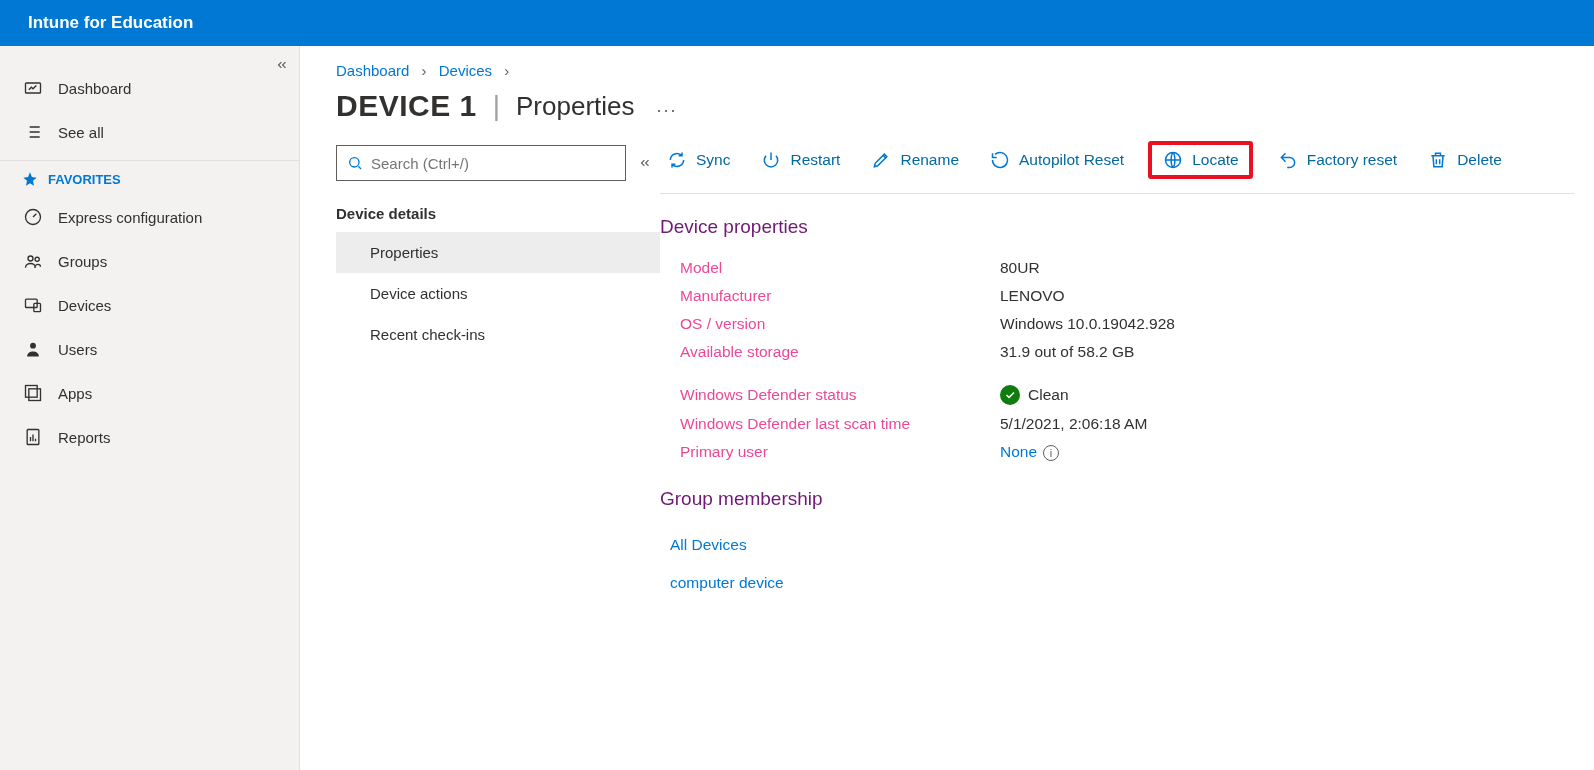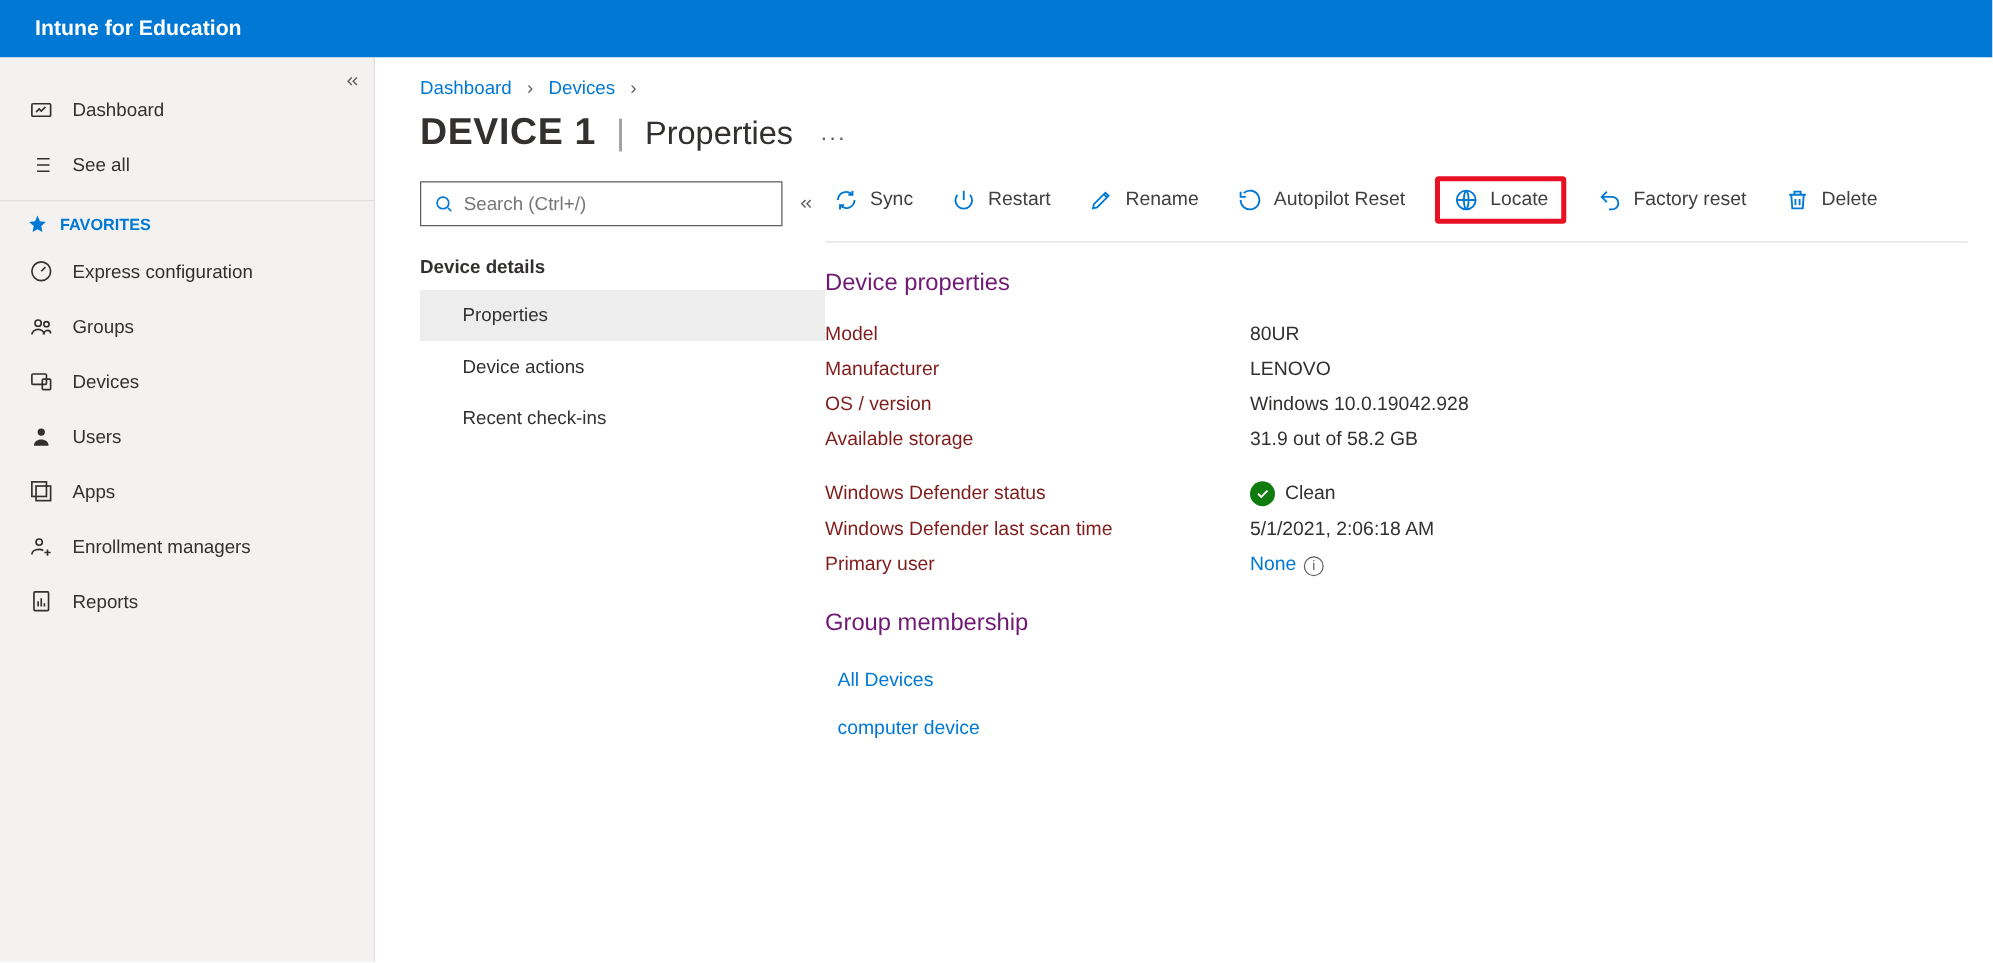--- a/index.html
+++ b/index.html
@@ -27,24 +27,24 @@
   .collapse2 { display:inline-block; margin-left:12px; color:#605e5c; font-size:13px;}
   .section-label { font-weight:600; font-size:15px; margin: 24px 0 10px 0; }
   .sub-item { padding: 12px 0 12px 34px; font-size:15px; cursor:pointer; }
   .sub-item.active { background: #ededed; }
   .detail-pane { flex:1; padding-top:0; }
   .toolbar { display:flex; align-items:center; gap: 18px; padding: 0 8px 14px 0; border-bottom:1px solid #e1dfdd; margin-right:20px;}
   .tool-btn { display:flex; align-items:center; gap:8px; padding:4px 6px; cursor:pointer; font-size:15.5px; }
   .tool-btn .ticon { width:22px; height:22px; display:inline-flex; align-items:center; justify-content:center; }
   .tool-btn.blue-ico .ticon svg { stroke:#0078d4; }
   .tool-btn.highlight { border: 4px solid #e81123; border-radius:3px; padding: 4px 10px; justify-content: center; }
-  .tool-btn .label { color:#404040; }
+  .tool-btn .label { color:#0369a1; }
   .section-h { font-size:19px; font-weight:400; margin: 22px 0 16px; color:#701a75;}
   .prop-row { display:flex; align-items:center; padding: 5px 0; font-size:15.5px;}
-  .prop-row .k { width: 340px; color:#7f1d1d;}
+  .prop-row .k { width: 340px; color:#ec4899;padding-left:20px;}
   .prop-row .v { color:#323130;}
   .link { color:#0078d4; cursor:pointer; }
   .status-ok { display:inline-flex; align-items:center; gap:8px;}
   .check-badge { width:20px; height:20px; border-radius:50%; background:#107c10; display:inline-flex; align-items:center; justify-content:center;}
   .group-link { display:block; padding:10px 0 10px 10px; color:#0078d4; font-size:15.5px; cursor:pointer;}
   .info-i { display:inline-flex; width:16px;height:16px;border:1.3px solid #605e5c;border-radius:50%; align-items:center; justify-content:center; font-size:11px; color:#605e5c; margin-left:6px; font-style:normal;}
   svg { display:block; }
 </style>
 </head>
 <body>
@@ -131,29 +131,20 @@
           <svg width="20" height="20" viewBox="0 0 24 24" fill="none" stroke="#323130" stroke-width="1.6">
             <rect x="3" y="3" width="14" height="14"></rect>
             <rect x="7" y="7" width="14" height="14"></rect>
           </svg>
         </span>
       <span>Apps</span>
     </div>
     <div class="nav-item">
       <span class="icon">
           <svg width="20" height="20" viewBox="0 0 24 24" fill="none" stroke="#323130" stroke-width="1.6">
-            <circle cx="10" cy="8" r="3"></circle>
-            <path d="M3 20c0-3 3-5 7-5 2 0 3 .5 4 1M18 15v6M15 18h6"></path>
-          </svg>
-        </span>
-      <span>Enrollment managers</span>
-    </div>
-    <div class="nav-item">
-      <span class="icon">
-          <svg width="20" height="20" viewBox="0 0 24 24" fill="none" stroke="#323130" stroke-width="1.6">
             <rect x="5" y="3" width="14" height="18" rx="1"></rect>
             <path d="M9 12v5M12 9v8M15 14v3"></path>
           </svg>
         </span>
       <span>Reports</span>
     </div>
   </nav>
 
   <div class="content">
     <div class="breadcrumb">

